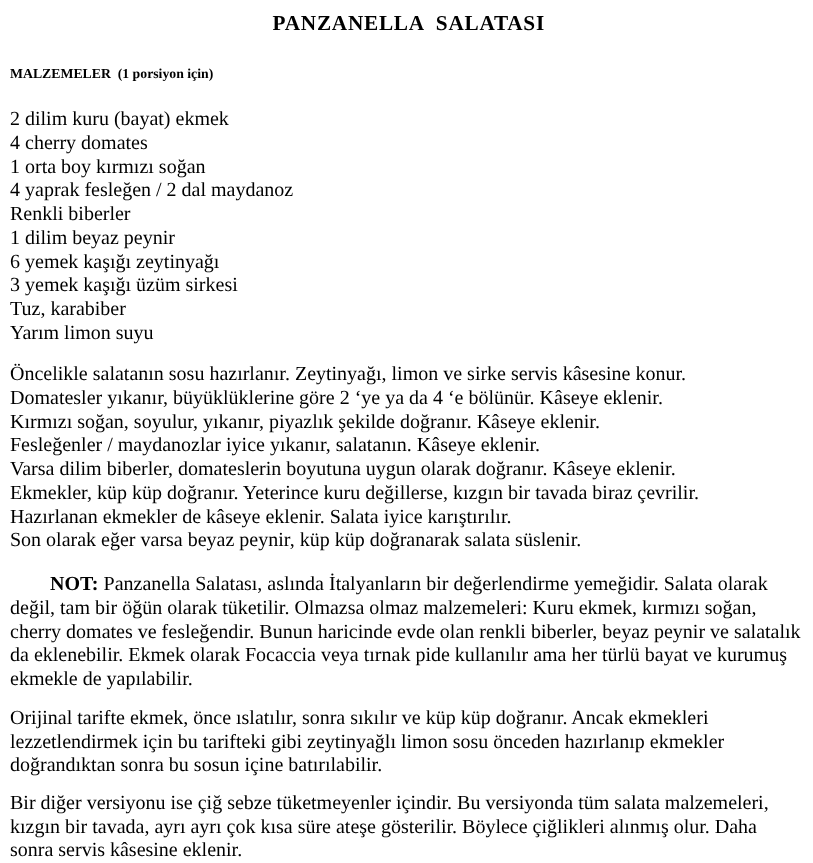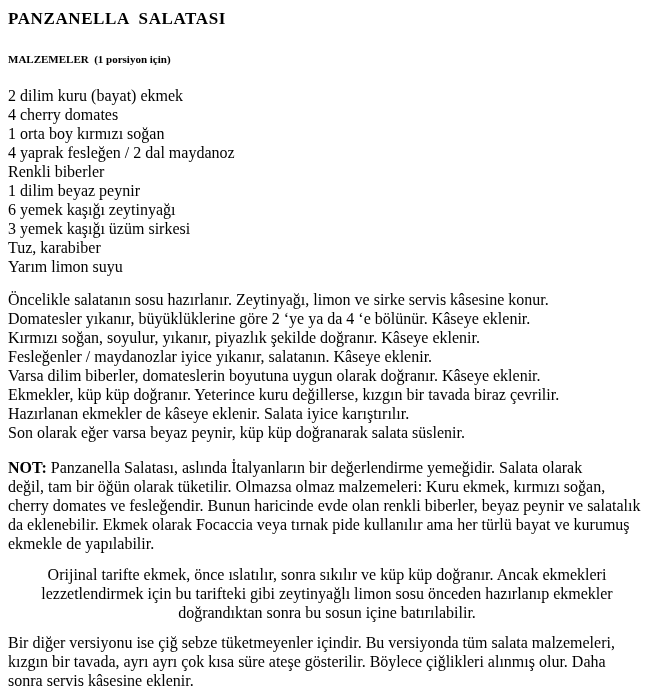--- a/index.html
+++ b/index.html
@@ -10,41 +10,41 @@
     color: #000000;
     font-family: "Liberation Serif", "DejaVu Serif", serif;
     font-size: 16px;
     line-height: 19px;
     overflow: hidden;
   }
   .page { padding: 8px 4px 0 8px; }
   .doc-title {
     font-size: 17px;
     font-weight: bold;
-    text-align: left;
+    text-align: center;
     margin: 0;
     letter-spacing: 0.6px;
     line-height: 21px;
     white-space: pre-wrap;
   }
   .section-header {
     font-size: 11px;
     font-weight: bold;
     margin: 21px 0 0 0;
     line-height: 19px;
     white-space: pre-wrap;
   }
   .ingredients { margin-top: 17px; }
   .steps { margin-top: 14px; }
   .line { white-space: pre-wrap; }
   p.note { margin: 16px 0 0 0; }
-  p.para-1 { margin: 12px 0 0 0; text-align: center; }
+  p.para-1 { margin: 12px 0 0 0; }
   p.para-2 { margin: 11px 0 12px 0; }
   .prewrap { white-space: pre-wrap; }
-  b { font-weight: bold; }
+  b { font-weight: bold; margin-left: 32px; }
 </style>
 </head>
 <body>
 
 <div class="page">
 
   <h1 class="doc-title">PANZANELLA  SALATASI</h1>
 
   <h2 class="section-header">MALZEMELER  (1 porsiyon için)</h2>
 

